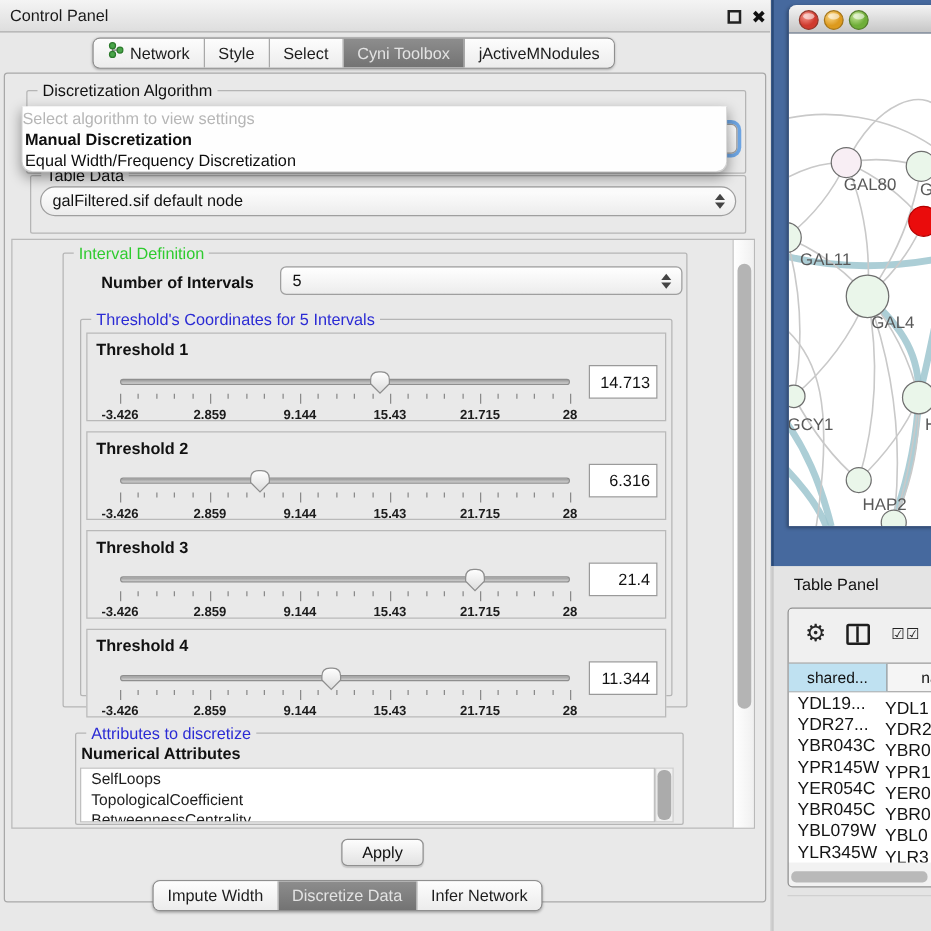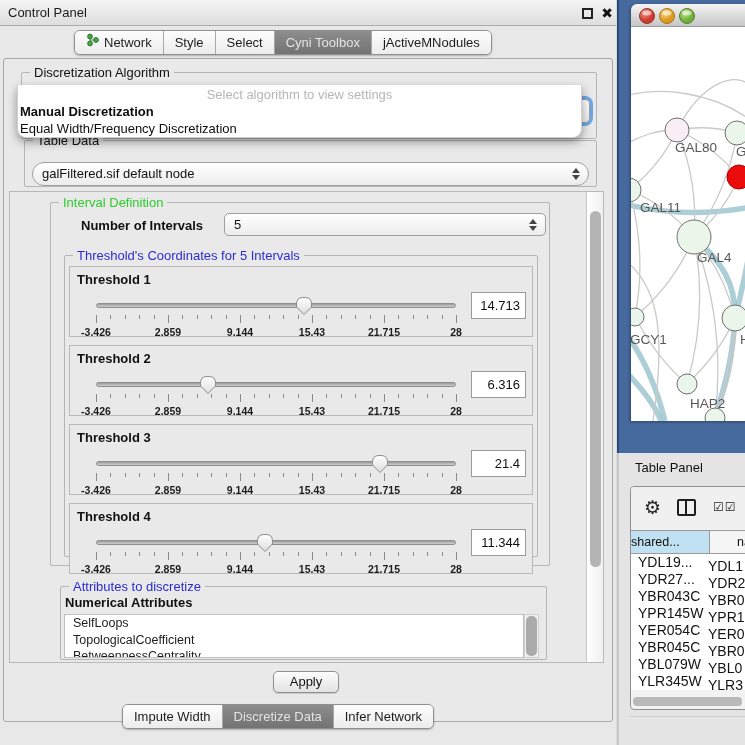--- a/index.html
+++ b/index.html
@@ -37,26 +37,26 @@
   .combo-arrows i { display:block; width:0; height:0; border-left:4px solid transparent; border-right:4px solid transparent; }
   .combo-arrows .up { border-bottom:5px solid #444; margin-bottom:2px; }
   .combo-arrows .dn { border-top:5px solid #444; }
   .focus-ring { box-shadow:0 0 0 3px rgba(88,154,227,.85); }
 
   
   .algo-group { left:17px; top:13px; width:576px; height:67px; }
   .algo-combo { position:absolute; left:8px; top:26px; width:560px; height:24px; }
   .algo-popup { position:absolute; left:13px; top:26px; width:565px; height:53px; background:#fefefe; z-index:30;
     border:1px solid #d0d0d0; border-top:none; border-radius:0 0 9px 9px; box-shadow:0 4px 10px rgba(0,0,0,.38); overflow:hidden; }
-  .popup-hint { text-align:center; color:#b6b6b6; font-size:13px; line-height:16px; margin-top:2px; }
+  .popup-hint { color:#b6b6b6; font-size:13px; line-height:16px; margin-top:2px; }
   .popup-item { font-size:13px; line-height:17px; padding-left:2px; color:#0e0e0e; }
   .popup-item.em { font-weight:bold; }
 
   .tabledata-group { left:20px; top:81px; width:573px; height:47px; }
-  .td-combo { position:absolute; left:7px; top:21px; width:557px; height:24px;border-radius:12px; }
+  .td-combo { position:absolute; left:7px; top:8px; width:557px; height:24px;border-radius:12px; }
 
   
   .scroll-area { position:absolute; left:5px; top:132px; width:595px; height:472px; border:1px solid #b9b9b9; background:#e9e9e9; }
   .v-sbtrack { position:absolute; right:0; top:0; width:17px; height:100%; background:linear-gradient(90deg,#ffffff,#f0f0f0); border-left:1px solid #c9c9c9; }
   .v-sbthumb { position:absolute; left:3px; top:19px; width:11px; height:356px; background:#b4b4b4; border-radius:6px; }
 
   .interval-group { left:40px; top:10px; width:500px; height:364px; background:#e9e9e9; }
   .noi-label { position:absolute; left:30px; top:15px; font-size:13px; font-weight:bold; color:#111; }
   .noi-combo { position:absolute; left:173px; top:10px; width:322px; height:23px; }
   .thresh-group { position:absolute; left:13px; top:52px; width:474px; height:302px; }
@@ -96,21 +96,21 @@
   .table-region { position:absolute; left:617px; top:453px; width:132px; height:292px; background:#e4e4e4; border-left:2px solid #c9c9c9; }
   .tp-title { position:absolute; left:16px; top:2px; font-size:13px; color:#111; line-height:26px; }
   .table-frame { position:absolute; left:11px; top:33px; width:117px; height:224px; background:#f2f2f2; border:1px solid #8f8f8f; border-radius:4px 0 0 4px; overflow:hidden; }
   .tp-toolbar { position:relative; height:43px; background:#f0f0f0; }
   .gear-glyph { position:absolute; left:13px; top:9px; font-size:19px; color:#262626; }
   .colicon { position:absolute; left:46px; top:12px; width:19px; height:17px; border:2px solid #1e1e1e; border-radius:2px; }
   .colicon::after { content:""; position:absolute; left:6px; top:0; width:2px; height:13px; background:#1e1e1e; }
   .checks { position:absolute; left:82px; top:13px; font-size:12px; color:#222; letter-spacing:1px; }
   .tp-header { position:relative; height:24px; border-top:1px solid #9b9b9b; border-bottom:1px solid #9b9b9b; background:#f5f5f5; }
   .tp-h1 { position:absolute; left:0; top:0; width:79px; height:100%; background:#bfe1f1; border-right:1px solid #9b9b9b;
-     font-size:12.5px; color:#111; line-height:22px; }
+     font-size:12.5px; color:#111; text-align:center; line-height:22px; }
   .tp-h2 { position:absolute; left:80px; top:0; right:0; height:100%; font-size:12.5px; color:#111; line-height:22px; padding-left:26px; }
   .tp-rows { position:relative; height:136px; background:#fff; overflow:hidden; }
   .tp-row { height:17px; line-height:17px; font-size:14px; color:#141414; white-space:nowrap; }
   .tp-c1 { display:inline-block; width:76px; padding-left:7px; overflow:hidden; }
   .tp-c2 { display:inline-block; padding-left:1px; }
   .h-sbtrack { position:absolute; left:2px; bottom:2px; right:4px; height:10px; }
   .h-sbthumb { width:100%; height:9px; background:#b9b9b9; border-radius:4px; }
   .below-strip { position:absolute; left:11px; top:263px; width:117px; height:8px; border-top:1px solid #d0d0d0; }
 </style>
 </head>

